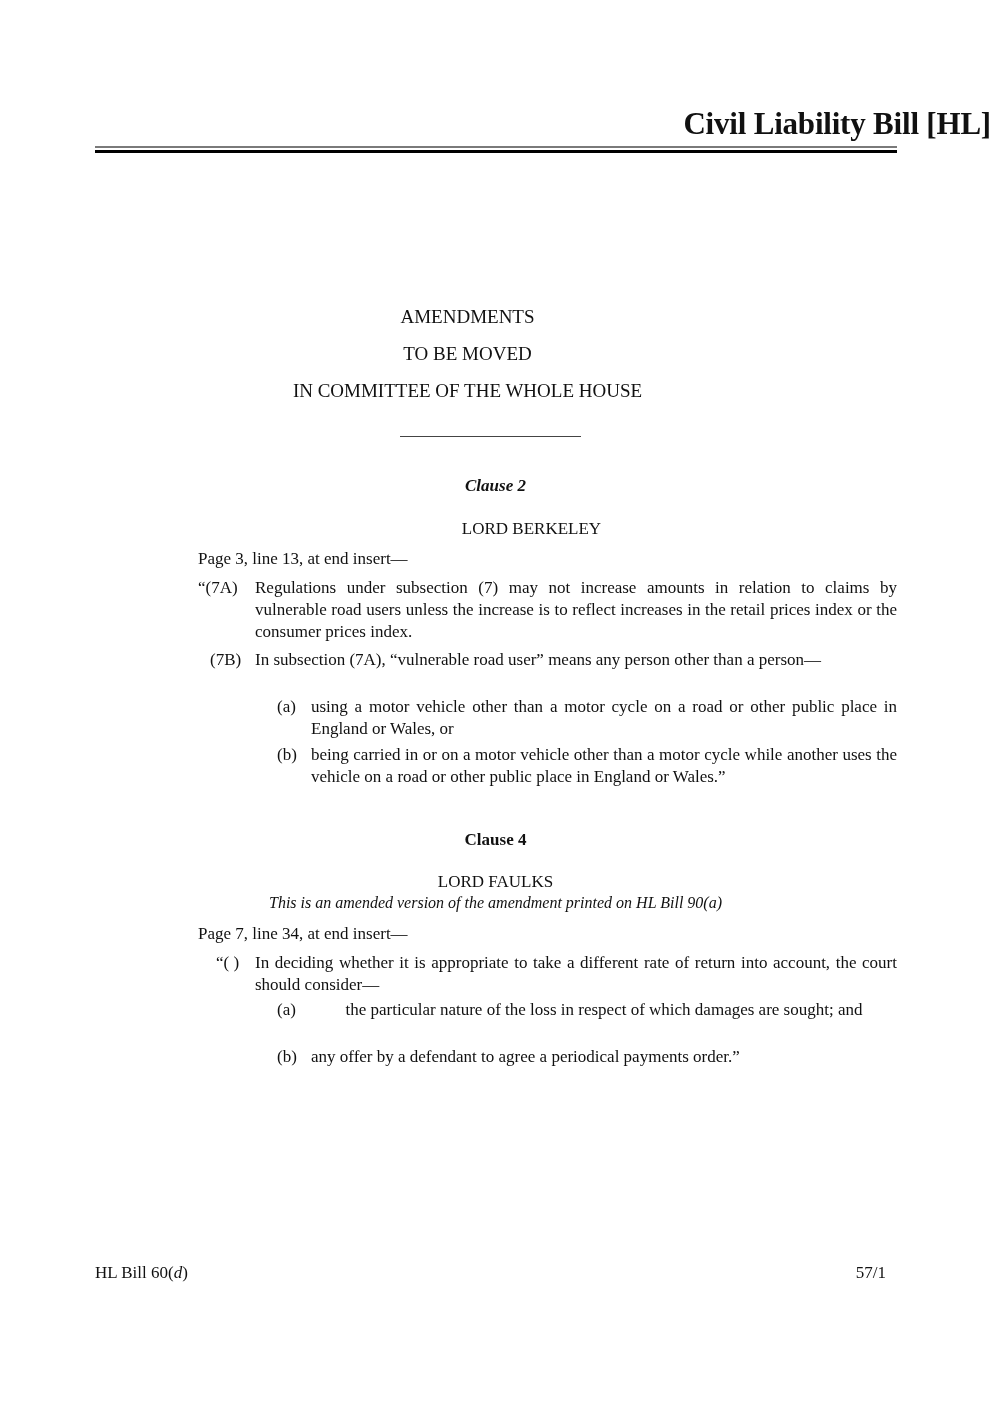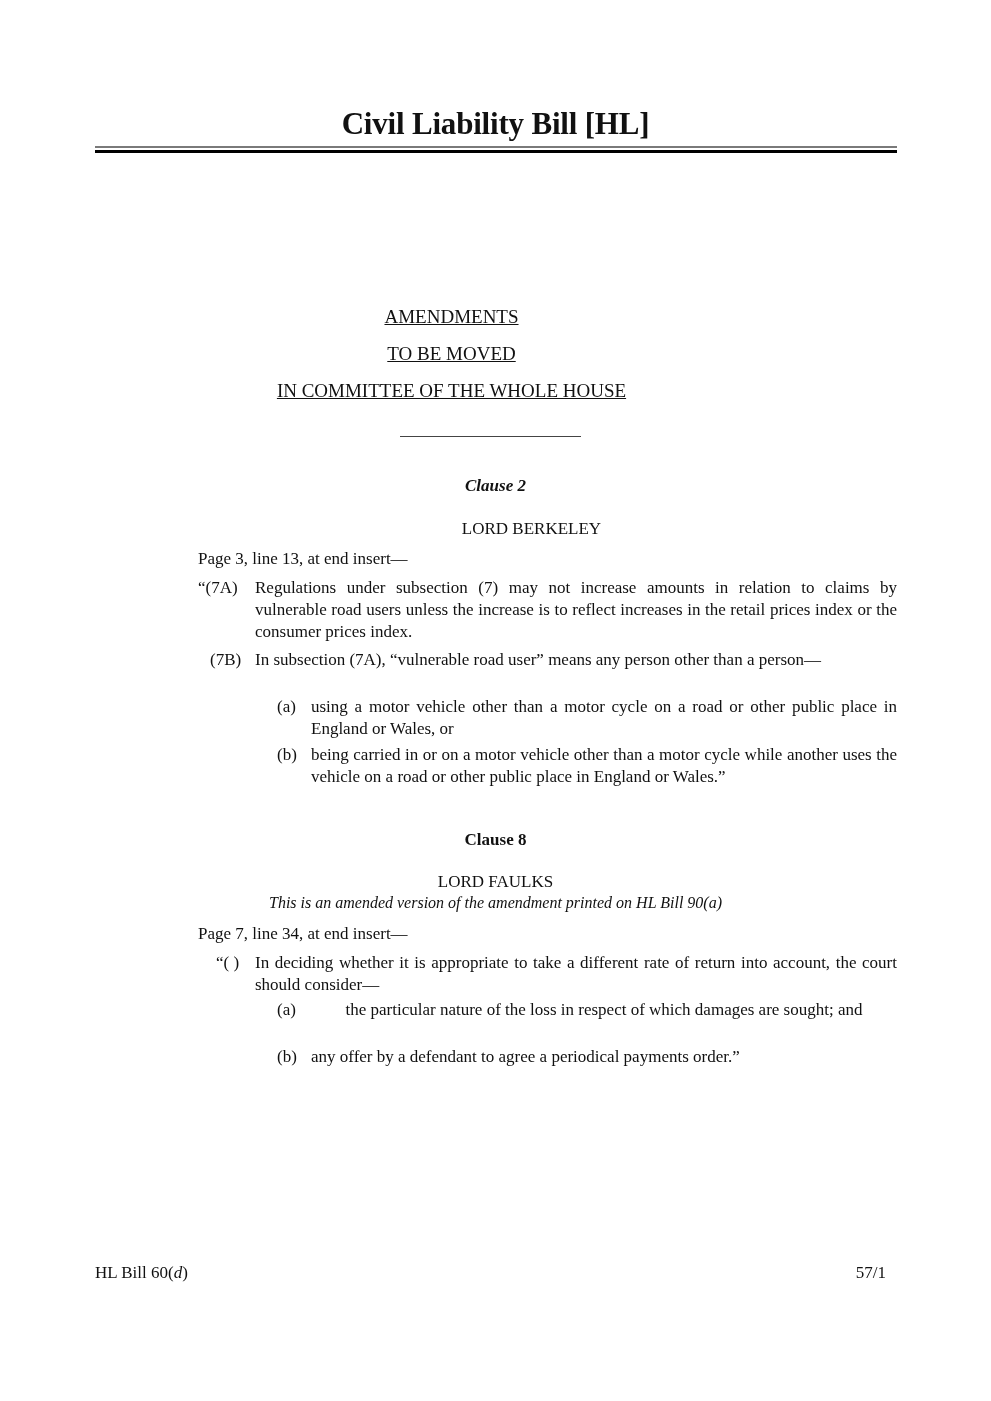--- a/index.html
+++ b/index.html
@@ -3,27 +3,27 @@
   <meta charset="utf-8">
   <style>
     html, body { margin: 0; padding: 0; background: #ffffff; }
     body {
       width: 991px; height: 1401px; position: relative; overflow: hidden;
       font-family: "Liberation Serif", "DejaVu Serif", serif;
       color: #111;
     }
     .abs { position: absolute; }
     .title {
-      left: 0; width: 991px; top: 106px; text-align: center;
+      left: 0; width: 991px; top: 106px; text-align: right;
       font-size: 31px; font-weight: bold; letter-spacing: -0.2px;
     }
     .rule-thin { left: 95px; width: 802px; top: 146px; height: 2px; background: #7a7a7a; }
     .rule-thick { left: 95px; width: 802px; top: 150px; height: 3px; background: #000; }
     .center-line {
-      left: 0; width: 903px; text-align: center; font-size: 19px; text-decoration: underline;
+      left: 16px; width: 903px; text-align: center; font-size: 19px;
     }
     .short-rule { left: 400px; width: 181px; top: 436px; height: 1px; background: #444; }
     .clause { left: 0; width: 991px; text-align: center; font-size: 17px; font-weight: bold; }
     .member { left: 0; width: 991px; text-align: center; font-size: 17px; }
     .note { left: 0; width: 991px; text-align: center; font-size: 16px; font-style: italic; }
     .body-text { font-size: 17px; line-height: 22px; }
     .instr { left: 198px; }
     .para { display: flex; }
     .para .lbl { flex: none; }
     .para .txt { flex: 1; text-align: justify; }
@@ -66,21 +66,21 @@
 <div class="abs body-text para sub" style="top:696px;">
   <span class="lbl">(a)</span>
   <span class="txt">using a motor vehicle other than a motor cycle on a road or other public place in England or Wales, or</span>
 </div>
 
 <div class="abs body-text para sub" style="top:744px;">
   <span class="lbl">(b)</span>
   <span class="txt">being carried in or on a motor vehicle other than a motor cycle while another uses the vehicle on a road or other public place in England or Wales.”</span>
 </div>
 
-<div class="abs clause" style="top:830px;">Clause 8</div>
+<div class="abs clause" style="top:830px;">Clause 4</div>
 <div class="abs member" style="top:872px;">LORD FAULKS</div>
 <div class="abs note" style="top:894px;">This is an amended version of the amendment printed on HL Bill 90(a)</div>
 <div class="abs body-text instr" style="top:923px;">Page 7, line 34, at end insert—</div>
 
 <div class="abs body-text para p2" style="top:952px;">
   <span class="lbl" style="text-align:left; padding-left:18px;">“( )</span>
   <span class="txt">In deciding whether it is appropriate to take a different rate of return into account, the court should consider—</span>
 </div>
 
 <div class="abs body-text para sub" style="top:999px;">

